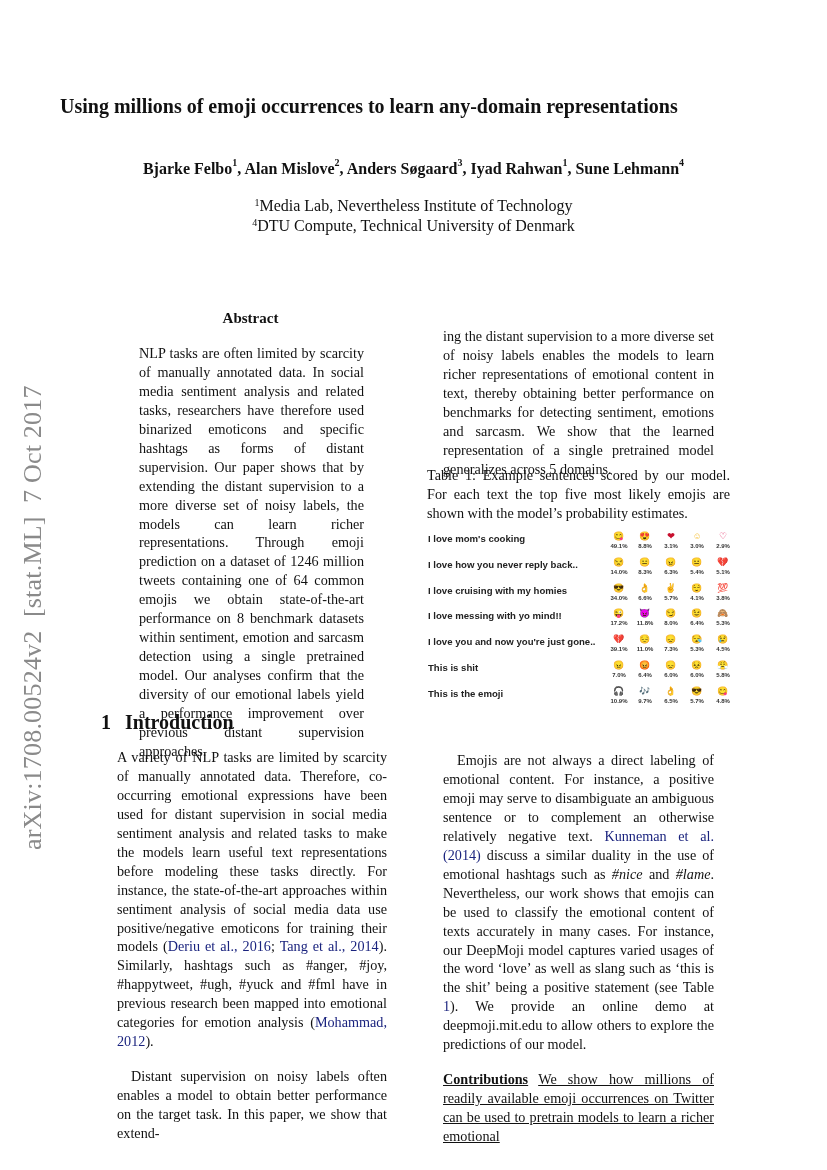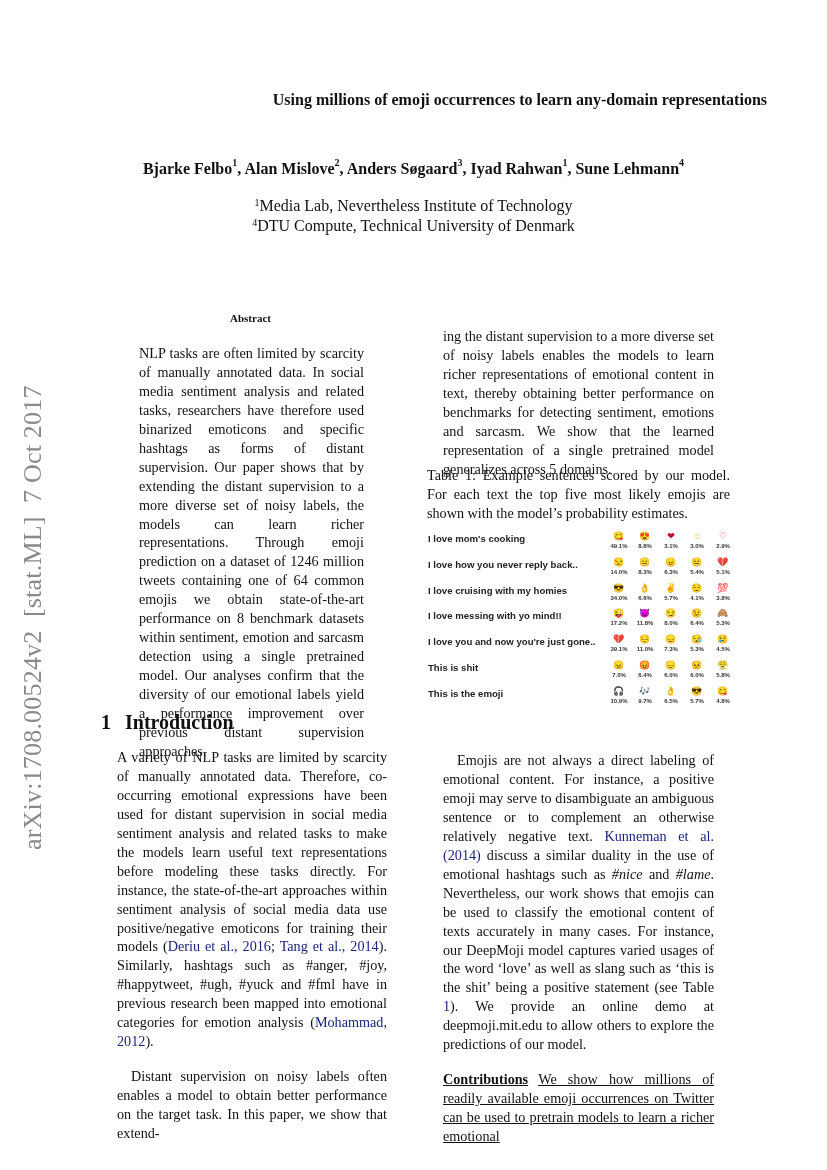--- a/index.html
+++ b/index.html
@@ -1,28 +1,28 @@
 <!DOCTYPE html>
 <html><head>
 <meta charset="utf-8">
 <style>
   html, body { margin:0; padding:0; background:#fff; }
   body { width:827px; height:1170px; position:relative; overflow:hidden; color:#111;
          font-family:"Liberation Serif","DejaVu Serif",serif; }
   .arxiv { position:absolute; left:18px; top:850px; transform-origin:0 0; transform:rotate(-90deg);
            font-size:26px; color:#8a8a8a; white-space:pre; letter-spacing:0.2px; }
-  .title { position:absolute; left:60px; width:707px; top:88px; text-align:right;
-           font-weight:bold; font-size:16px; line-height:23px; }
+  .title { position:absolute; left:60px; width:707px; top:95px; text-align:left;
+           font-weight:bold; font-size:20px; line-height:23px; }
   .authors { position:absolute; left:60px; width:707px; top:160px; text-align:center;
              font-weight:bold; font-size:16px; }
   .affil { position:absolute; left:60px; width:707px; top:196px; text-align:center; font-size:16px; line-height:19.5px; }
   sup { font-size:10px; vertical-align:top; position:relative; top:-3px; }
   .col { position:absolute; font-size:14.2px; line-height:18.95px; text-align:justify; }
   .col p { margin:16px; }
-  .heading-c { text-align:center; font-weight:bold; font-size:11px; }
+  .heading-c { text-align:center; font-weight:bold; font-size:15px; }
   .sec { font-weight:bold; font-size:20px; }
   .link { color:#1a237e; }
   .indent { text-indent:14px; }
   .caption { position:absolute; left:427px; width:303px; top:466px; font-size:14.2px; line-height:19px; text-align:justify; }
   .t1 { position:absolute; left:427px; top:530px; width:310px; }
   .t1row { position:relative; height:25.8px;font-weight:bold; }
   .t1text { position:absolute; left:1px; top:3px; font-family:"Liberation Sans","DejaVu Sans",sans-serif; font-size:9.6px; color:#222; }
   .cell { position:absolute; top:0; width:26px; text-align:center; }
   .emo { display:block; margin:0 auto; width:12px; height:12px; border-radius:50%; font-size:9px; line-height:12px; text-align:center; }
   .pct { display:block; font-family:"Liberation Sans","DejaVu Sans",sans-serif; font-size:6px; color:#333; line-height:8px; }

